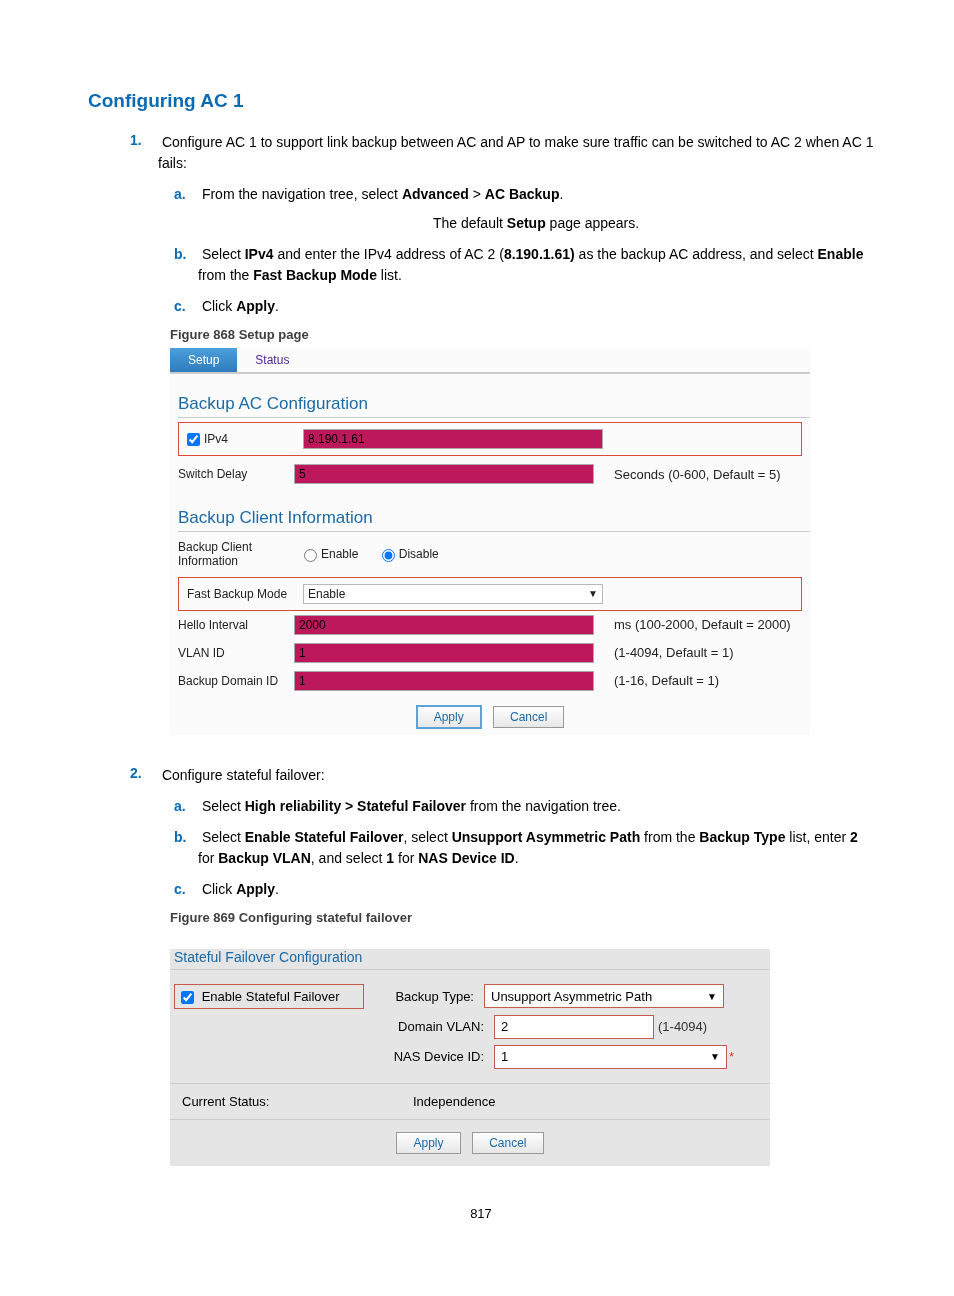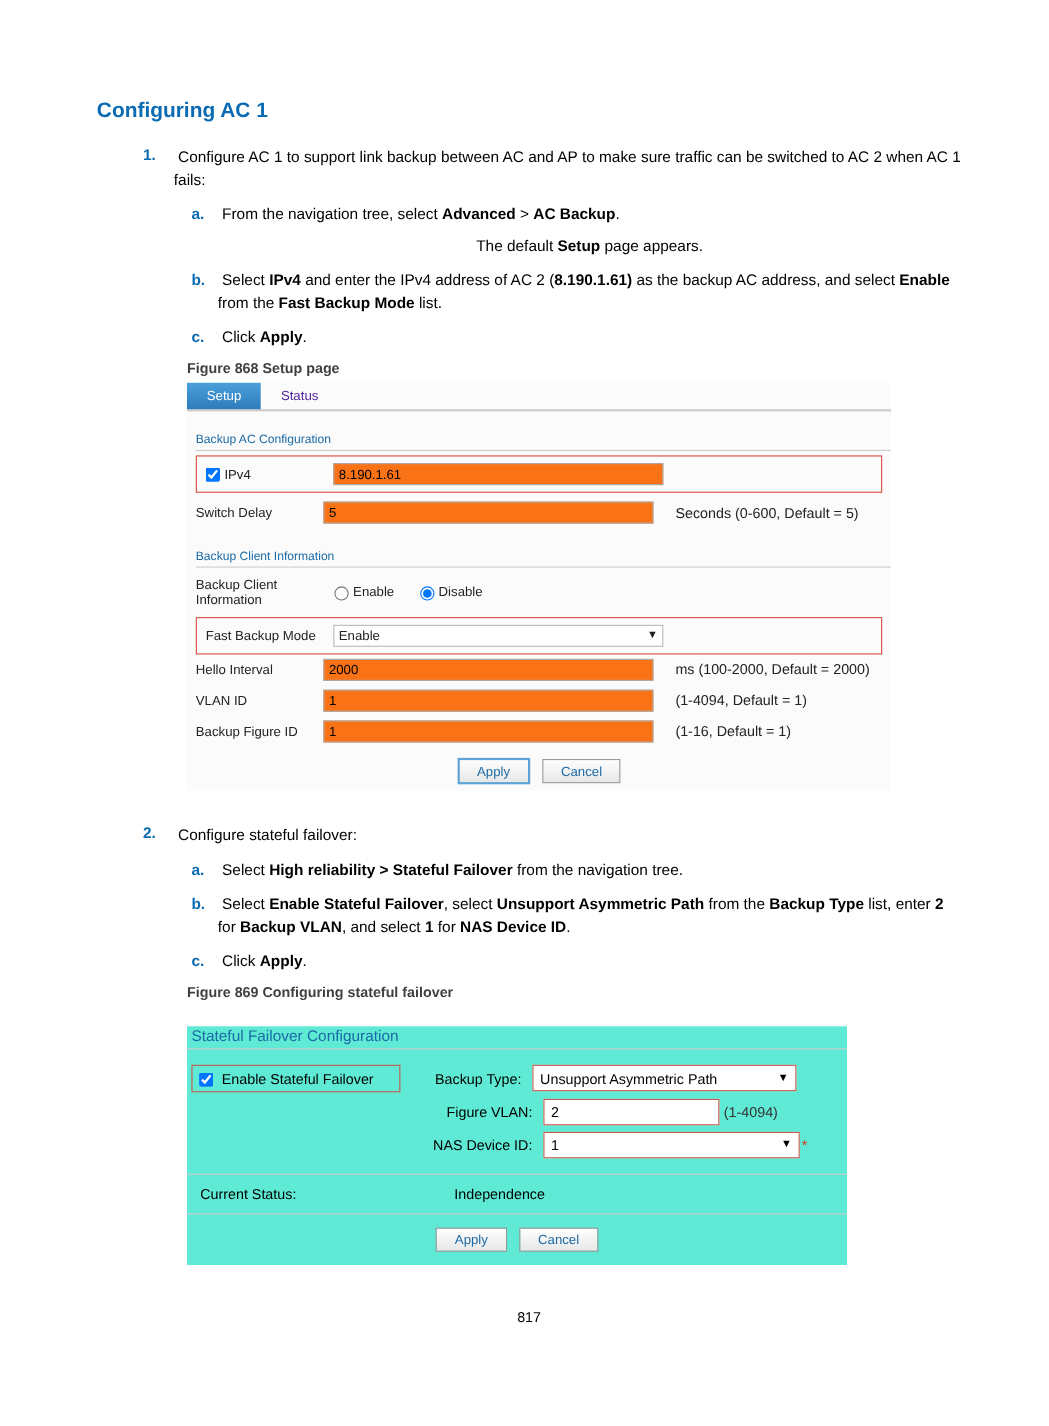--- a/index.html
+++ b/index.html
@@ -32,48 +32,48 @@
   .fig868 {
     width: 640px;
     background: #fbfbfb;
     font-size: 12px;
     color: #222;
     margin-left: 12px;
   }
   .tabs { display: flex; border-bottom: 2px solid #ccc; }
   .tab { padding: 5px 18px; color: #4c1d95; font-size: 12px; }
   .tab.active { background: linear-gradient(#4aa0db, #2e7bbb); color: #fff; }
-  .section-title { color: #1b6aa5; font-size: 11px; margin: 20px 0 4px 8px; border-bottom: 1px solid #ccc; padding-bottom: 3px; }
+  .section-title { color: #1b6aa5; font-size: 17px; margin: 20px 0 4px 8px; border-bottom: 1px solid #ccc; padding-bottom: 3px; }
   .form-row { display: flex; align-items: center; padding: 4px 8px; }
   .form-row .label-col { width: 116px; font-size: 12px; }
   .form-row .input-col { flex: 0 0 310px; }
   .form-row .hint-col { font-size: 13px; padding-left: 10px; }
   .text-input {
     width: 300px; height: 20px; font-size: 12px; padding: 1px 4px;
-    border: 1px solid #a9a9a9; background: #f97316;
+    border: 1px solid #a9a9a9; background: #be185d;
   }
   .select-input {
     width: 300px; height: 20px; font-size: 12px; padding: 1px 4px;
     border: 1px solid #b8b8b8; background: #fff; display: flex; align-items: center; justify-content: space-between;
   }
   .chev { font-size: 10px; }
   .btnrow { text-align: center; padding: 10px 0 6px 0; }
   .btn {
     display: inline-block; border: 1px solid #999; background: linear-gradient(#fefefe,#e7e7e7);
     font-size: 12px; padding: 3px 16px; margin: 0 4px; color: #1b6aa5; cursor: pointer;
   }
   .btn.primary { border: 2px solid #5fa3d6; }
   input[type=checkbox], input[type=radio] { margin-right: 4px; vertical-align: middle; }
 
   
   .fig869 {
     width: 600px;
     font-size: 13px;
     margin-left: 12px;
-    background: #5eead4;
+    background: #e5e5e5;
     margin-top: 24px;
   }
   .f869-title { color: #1b6aa5; font-size: 14px; margin: 8px 0 4px 4px; }
   .f869-main {
     border-top: 1px solid #ccc; border-bottom: 1px solid #ccc;
     padding: 8px 4px;
   }
   .f869-row { display: flex; align-items: center; margin: 6px 0; }
   .f869-col1 { width: 200px; padding-left: 8px; }
   .f869-col2 { width: 120px; text-align: right; padding-right: 10px; }
@@ -171,21 +171,21 @@
         <div class="label-col">Hello Interval</div>
         <div class="input-col"><input class="text-input" value="2000" style=""></div>
         <div class="hint-col">ms (100-2000, Default = 2000)</div>
       </div>
       <div class="form-row">
         <div class="label-col">VLAN ID</div>
         <div class="input-col"><input class="text-input" value="1" style=""></div>
         <div class="hint-col">(1-4094, Default = 1)</div>
       </div>
       <div class="form-row">
-        <div class="label-col">Backup Figure ID</div>
+        <div class="label-col">Backup Domain ID</div>
         <div class="input-col"><input class="text-input" value="1" style=""></div>
         <div class="hint-col">(1-16, Default = 1)</div>
       </div>
       <div class="btnrow">
         <span class="btn primary">Apply</span>
         <span class="btn">Cancel</span>
       </div>
     </div>
   </li>
 
@@ -228,21 +228,21 @@
           <div class="f869-col2">Backup Type:</div>
           <div class="f869-col3">
             <div class="f869-input">
               <span>Unsupport Asymmetric Path</span>
               <span class="chev">▼</span>
             </div>
           </div>
         </div>
         <div class="f869-row">
           <div class="f869-col1"></div>
-          <div class="f869-col2">Figure VLAN:</div>
+          <div class="f869-col2">Domain VLAN:</div>
           <div class="f869-col3">
             <div class="f869-input" style="flex:0 0 160px;">
               <span>2</span>
             </div>
             <span class="f869-hint">(1-4094)</span>
           </div>
         </div>
         <div class="f869-row">
           <div class="f869-col1"></div>
           <div class="f869-col2">NAS Device ID:</div>

